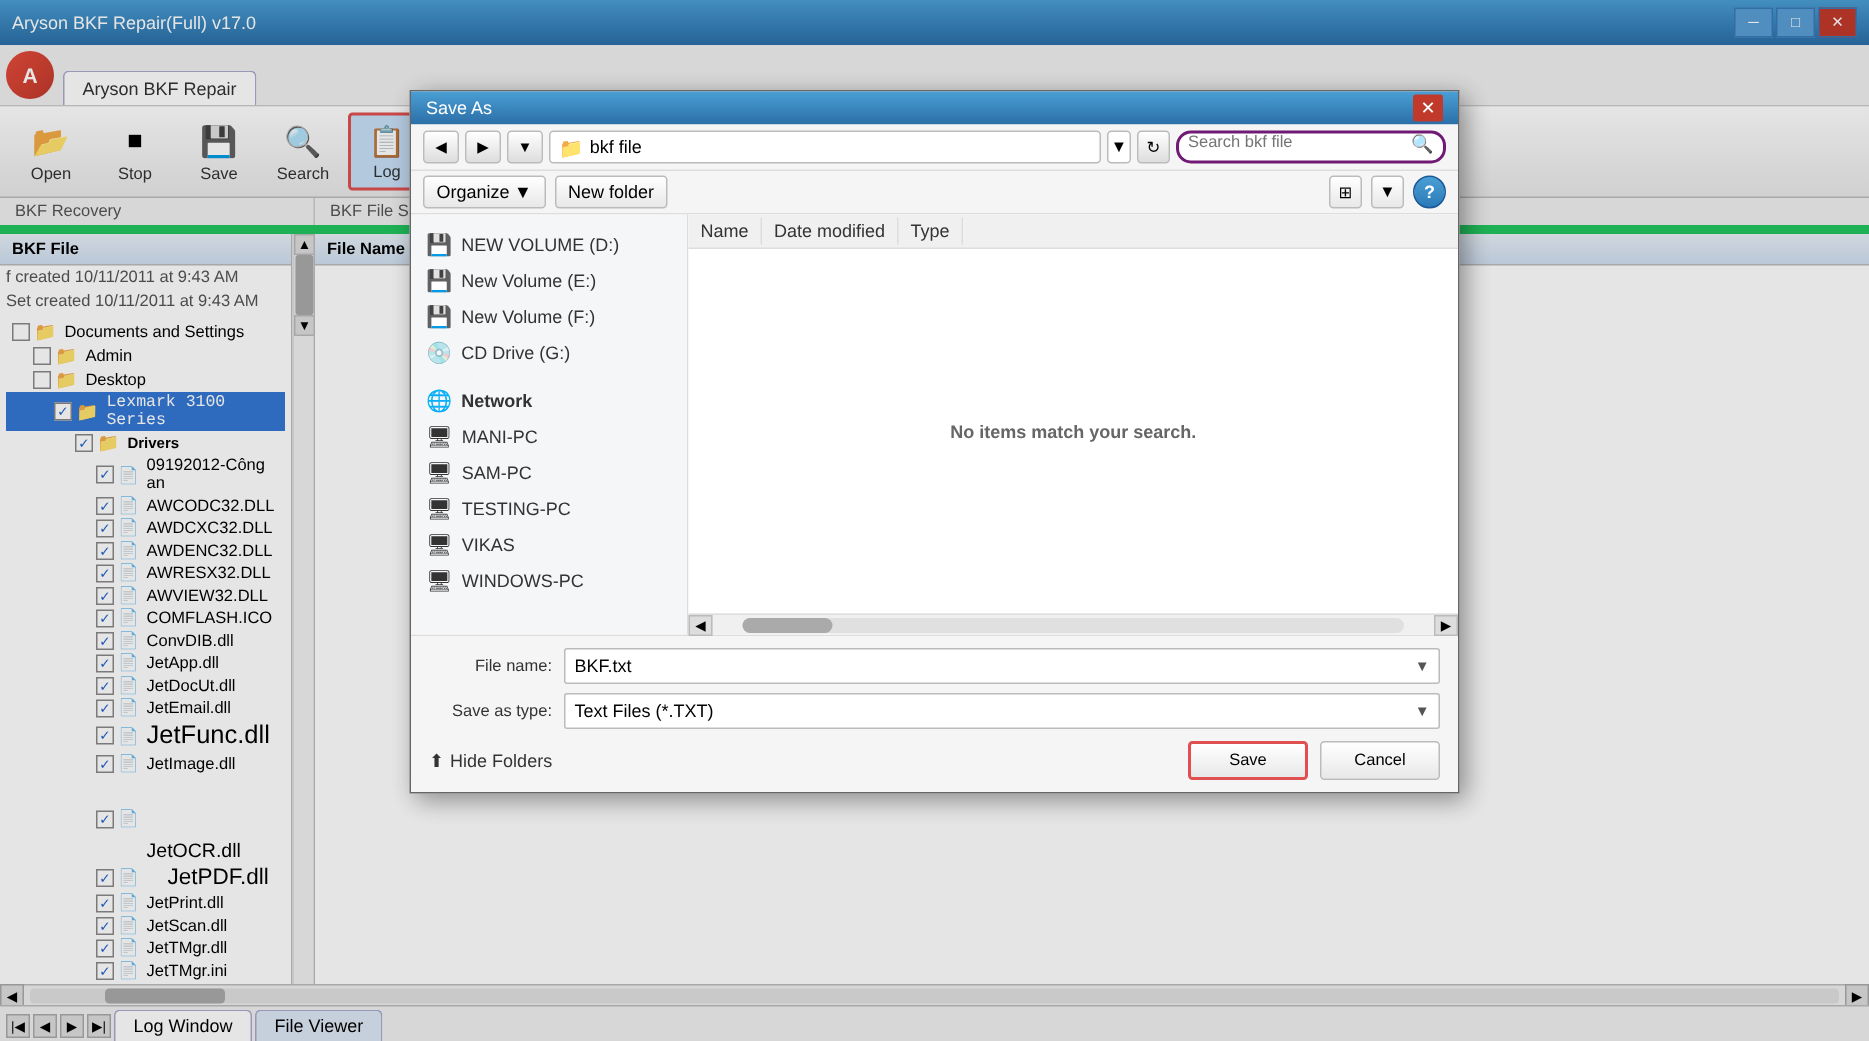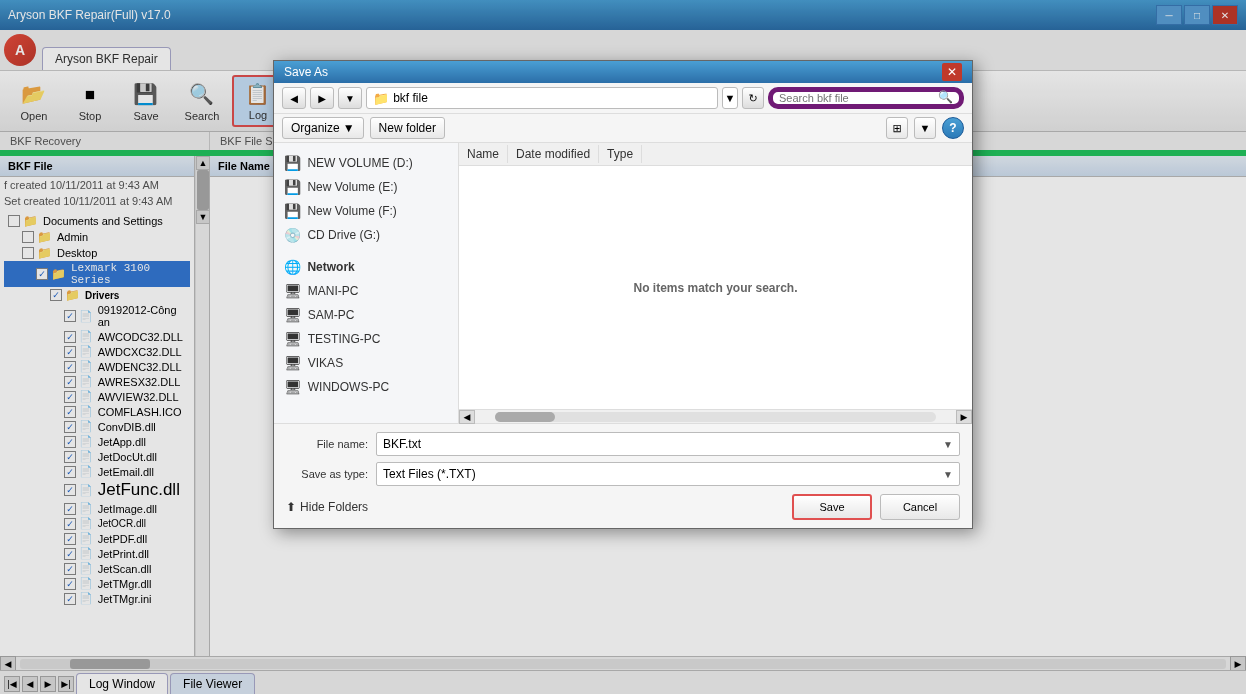--- a/index.html
+++ b/index.html
@@ -236,22 +236,22 @@
       height: 22px; background: white; border: 1px solid #bbb; border-radius: 3px;
       padding: 0 4px; font-size: 11px; cursor: pointer; display: flex; align-items: center;
       width: 16px; justify-content: center;
     }
     .refresh-btn {
       width: 22px; height: 22px; background: linear-gradient(to bottom, #fff, #ddd);
       border: 1px solid #bbb; border-radius: 3px; cursor: pointer;
       display: flex; align-items: center; justify-content: center; font-size: 11px;
     }
     .search-bar {
-      height: 22px; background: white; border: 5px solid #701a75; border-radius: 10px;
-      display: flex; align-items: flex-end; padding: 0 6px; width: 196px;
+      height: 22px; background: white; border: 2px solid #701a75; border-radius: 10px;
+      display: flex; align-items: flex-start; padding: 0 6px; width: 180px;
     }
     .search-input {
       border: none; outline: none; font-size: 11px; flex: 1; background: transparent;
       color: #999;
     }
     .search-icon-btn { font-size: 12px; color: #555; cursor: pointer; }
 
     
     .dialog-content {
       display: flex;
@@ -543,26 +543,26 @@
                 <span style="font-size: 17px; margin-left: 2px;">JetFunc.dll</span>
               </div>
               <div class="tree-item" style="padding-left: 60px;">
                 <span class="checkbox checked">✓</span>
                 <span style="font-size: 11px;">📄</span>
                 <span style="font-size: 11px; margin-left: 2px;">JetImage.dll</span>
               </div>
               <div class="tree-item" style="padding-left: 60px;">
                 <span class="checkbox checked">✓</span>
                 <span style="font-size: 11px;">📄</span>
-                <span style="font-size: 10px; margin-left: 2px;">JetOCR.dll</span>
-              </div>
-              <div class="tree-item" style="padding-left: 60px;">
-                <span class="checkbox checked">✓</span>
-                <span style="font-size: 11px;">📄</span>
-                <span style="font-size: 11px; margin-left: 2px;">JetPDF.dll</span>
+                <span style="font-size: 13px; margin-left: 2px; margin-top: 42px;">JetOCR.dll</span>
+              </div>
+              <div class="tree-item" style="padding-left: 60px;">
+                <span class="checkbox checked">✓</span>
+                <span style="font-size: 11px;">📄</span>
+                <span style="font-size: 15px; margin-left: 16px;">JetPDF.dll</span>
               </div>
               <div class="tree-item" style="padding-left: 60px;">
                 <span class="checkbox checked">✓</span>
                 <span style="font-size: 11px;">📄</span>
                 <span style="font-size: 11px; margin-left: 2px;">JetPrint.dll</span>
               </div>
               <div class="tree-item" style="padding-left: 60px;">
                 <span class="checkbox checked">✓</span>
                 <span style="font-size: 11px;">📄</span>
                 <span style="font-size: 11px; margin-left: 2px;">JetScan.dll</span>

